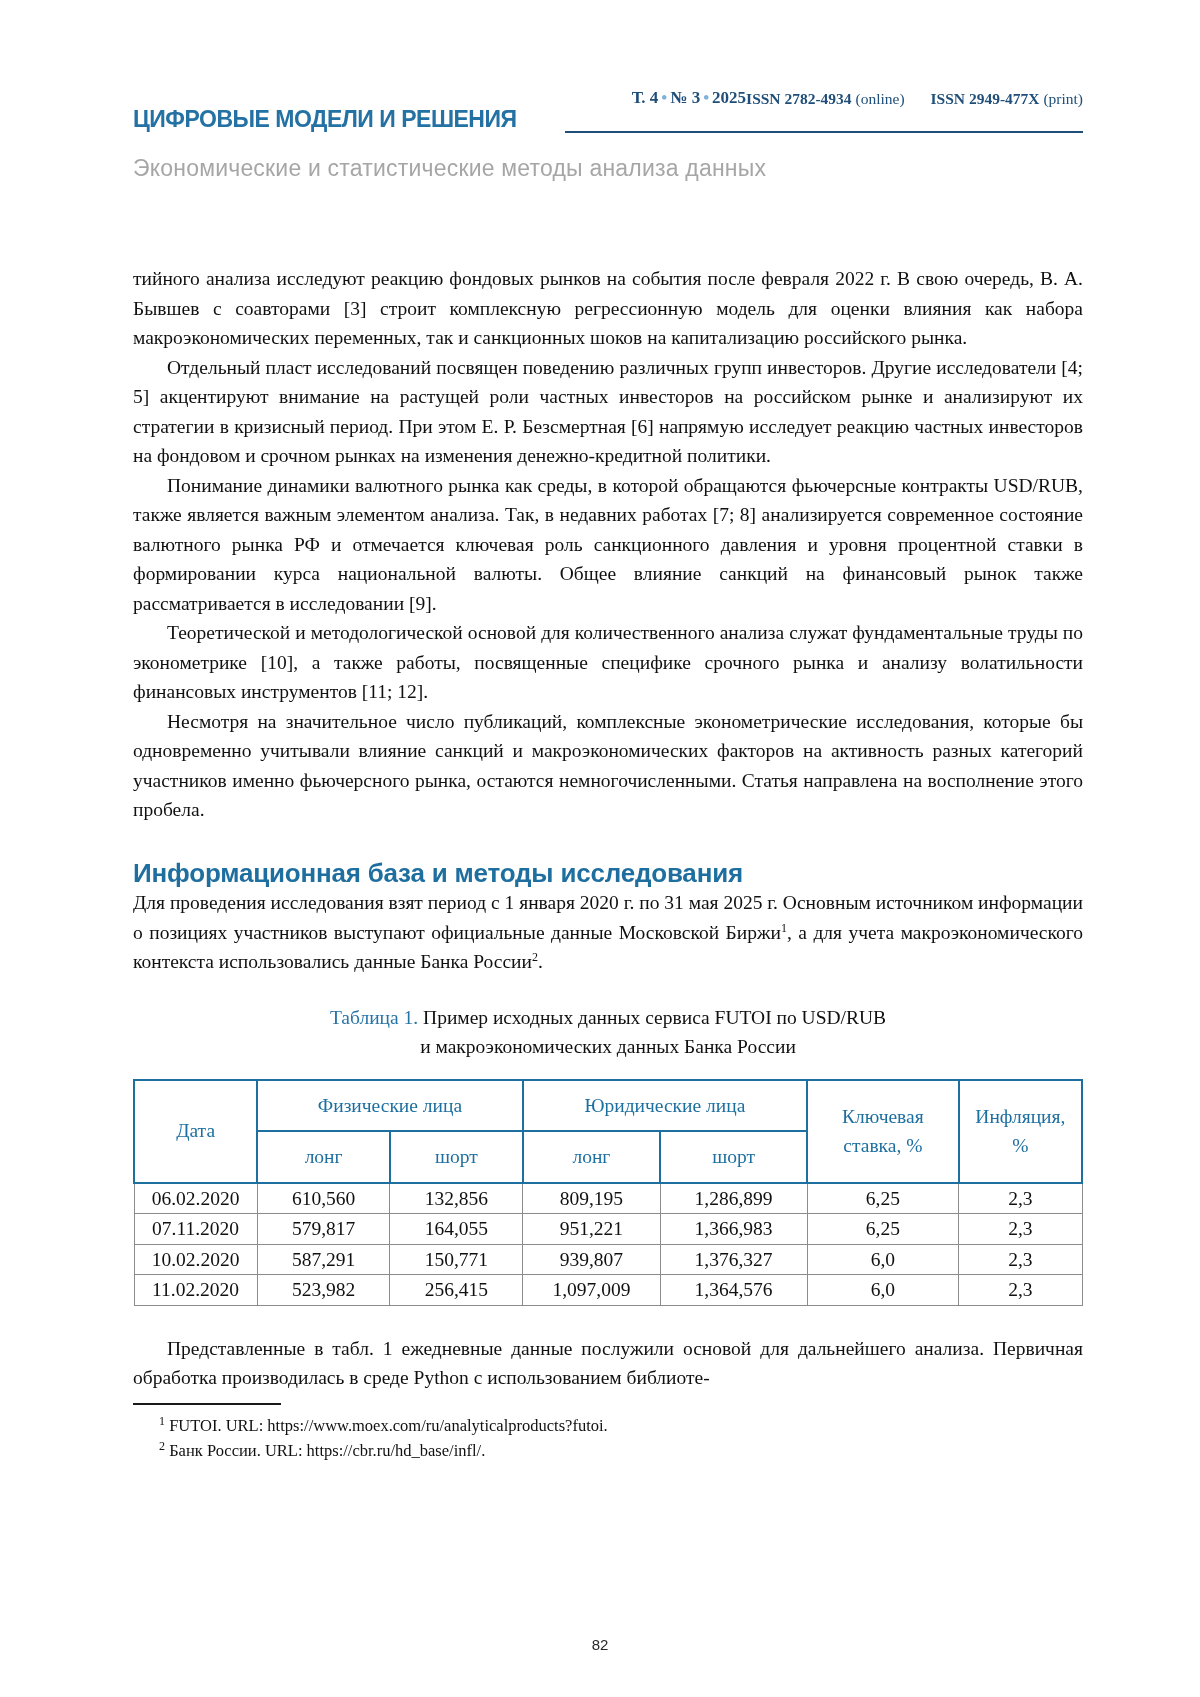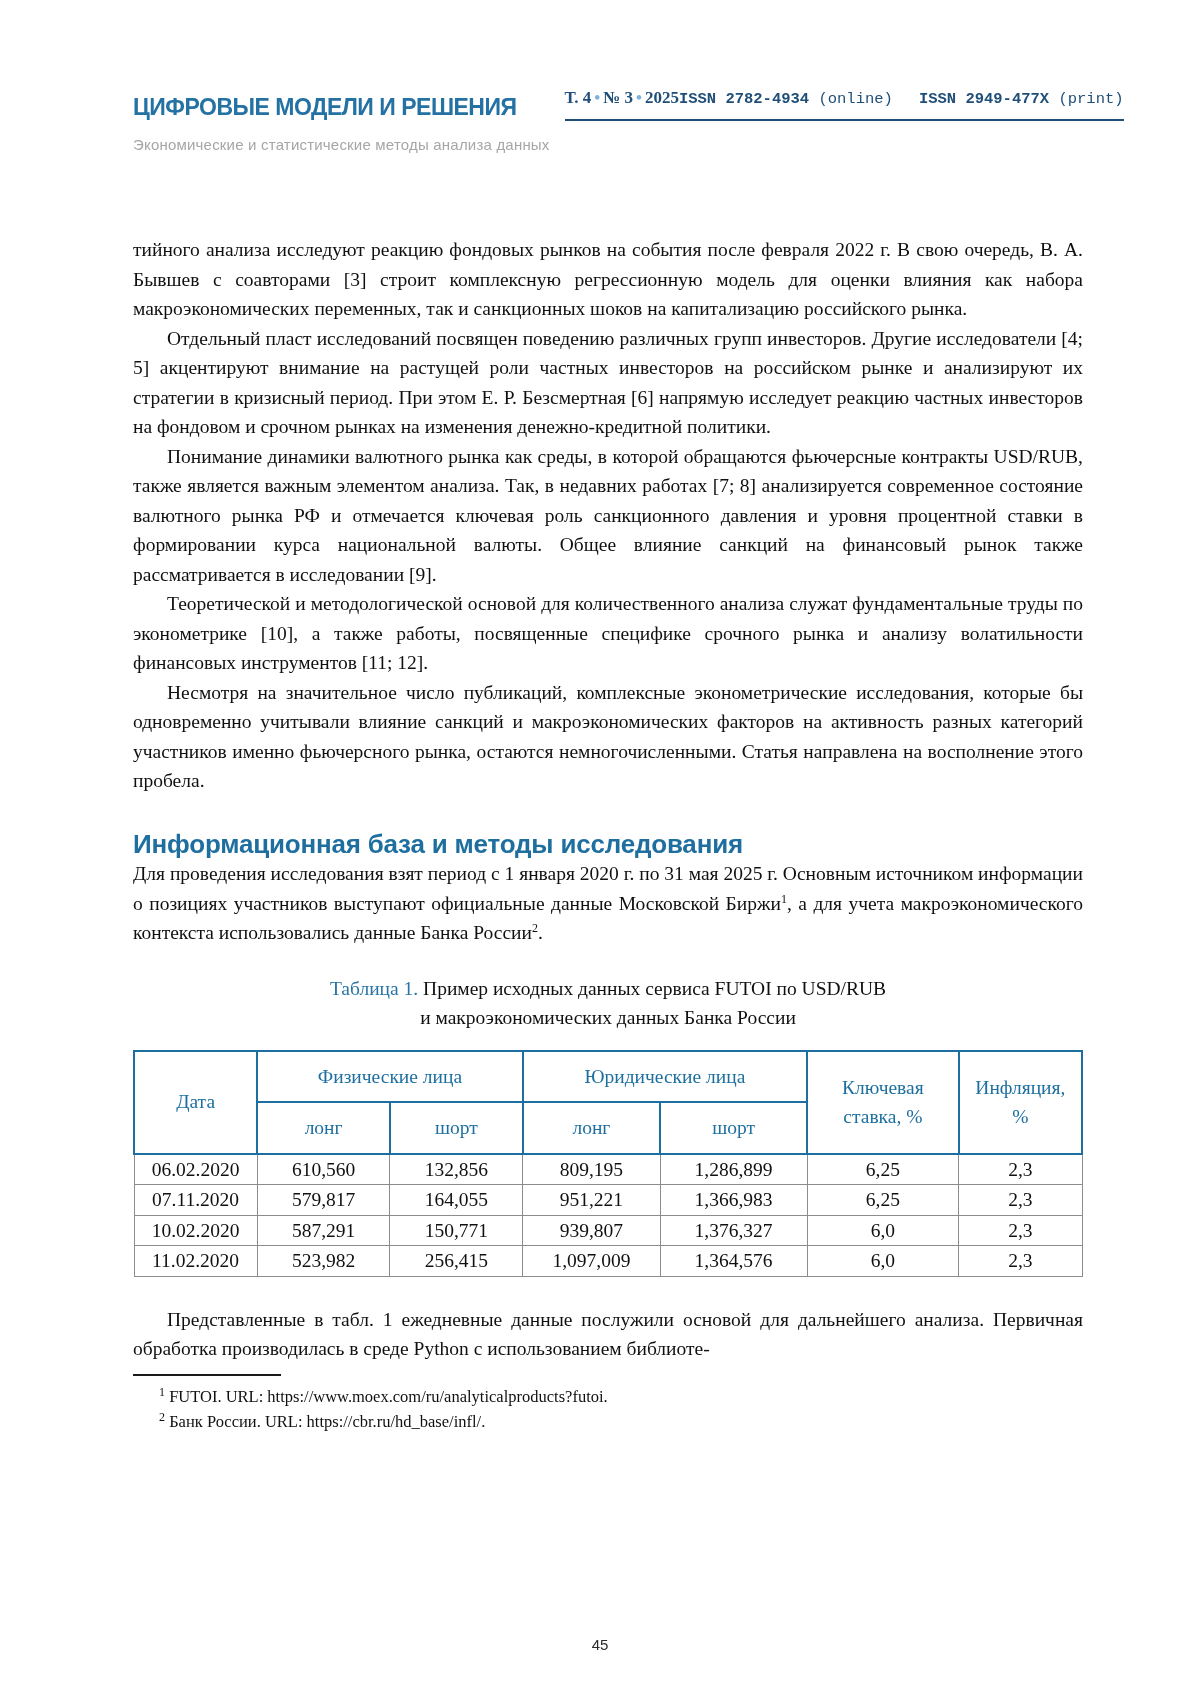--- a/index.html
+++ b/index.html
@@ -30,44 +30,44 @@
     color: #2471a3;
     white-space: nowrap;
   }
   .header-rule-block {
     flex: 1 1 auto;
     margin-left: 22px;
     border-bottom: 2px solid #1f4e79;
     display: flex;
     justify-content: flex-end;
     align-items: flex-end;
-    padding-bottom: 11px;
+    padding-bottom: 23px;
   }
   .issue-info {
     font-family: "Liberation Serif", serif;
     font-weight: 700;
     font-size: 17px;
     color: #1f4e79;
     white-space: nowrap;
   }
   .issue-info .dot { color: #7fb2d9; font-weight: 700; padding: 0 3px; }
   .issn-block {
-    font-family: Liberation Mono, monospace;
+    font-family: Liberation Serif, serif;
     font-size: 15.5px;
     color: #1f4e79;
     white-space: nowrap;
   }
   .issn-block b { font-weight: 700; }
   .issn-block .issn-label { font-weight: 400; }
   .issn-gap { display: inline-block; width: 26px; }
   .journal-subtitle {
     font-family: "Liberation Sans", sans-serif;
-    font-size: 15px;
+    font-size: 23px;
     color: #a6a6a6;
-    margin-top: 15px;
+    margin-top: 22px;
     letter-spacing: 0.2px;
   }
 
   
   .article-body {
     margin-top: 82px;
     font-size: 19.5px;
     line-height: 29.5px;
     text-align: justify;
   }
@@ -263,13 +263,13 @@
 
     <hr class="footnote-rule">
     <div class="footnotes">
       <div class="footnote"><sup class="fn-ref">1</sup><span> FUTOI. URL: https://www.moex.com/ru/analyticalproducts?futoi.</span></div>
       <div class="footnote"><sup class="fn-ref">2</sup><span> Банк России. URL: https://cbr.ru/hd_base/infl/.</span></div>
     </div>
 
   </div>
 </div>
 
-<div class="page-number">45</div>
+<div class="page-number">82</div>
 
 </body></html>

